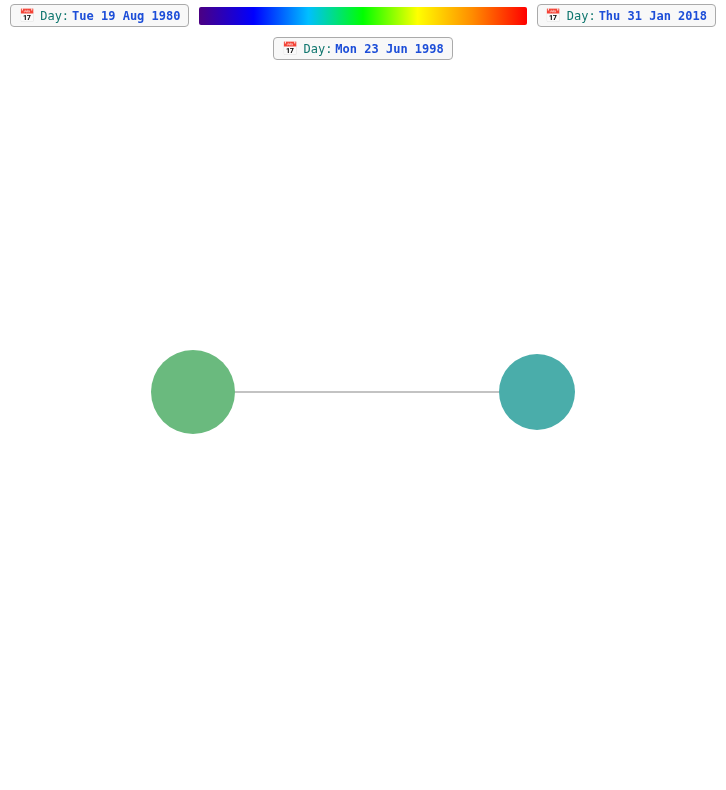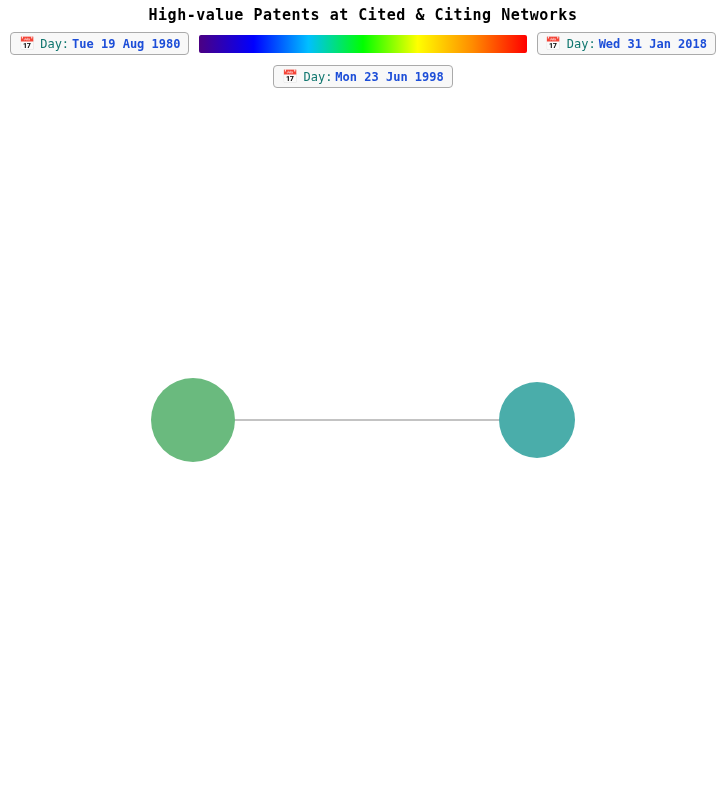--- a/index.html
+++ b/index.html
@@ -108,39 +108,36 @@
       left: 0;
       width: 100%;
       height: 100%;
     }
   </style>
 </head>
 <body>
 
 <div class="page-container">
 
-  <div class="title-bar">
-    <span>High-value Patents at Cited &amp; Citing Networks</span>
-  </div>
 
   <div class="controls-row">
     <div class="date-badge">
       <span class="cal-icon">📅</span>
       <span class="label">Day:</span>
       <span class="value">Tue 19 Aug 1980</span>
     </div>
 
     <div class="color-bar-container">
       <div class="color-bar"></div>
     </div>
 
     <div class="date-badge">
       <span class="cal-icon">📅</span>
       <span class="label">Day:</span>
-      <span class="value">Wed 31 Jan 2018</span>
+      <span class="value">Thu 31 Jan 2018</span>
     </div>
   </div>
 
   <div class="middle-row">
     <div class="date-badge">
       <span class="cal-icon">📅</span>
       <span class="label">Day:</span>
       <span class="value">Mon 23 Jun 1998</span>
     </div>
   </div>

